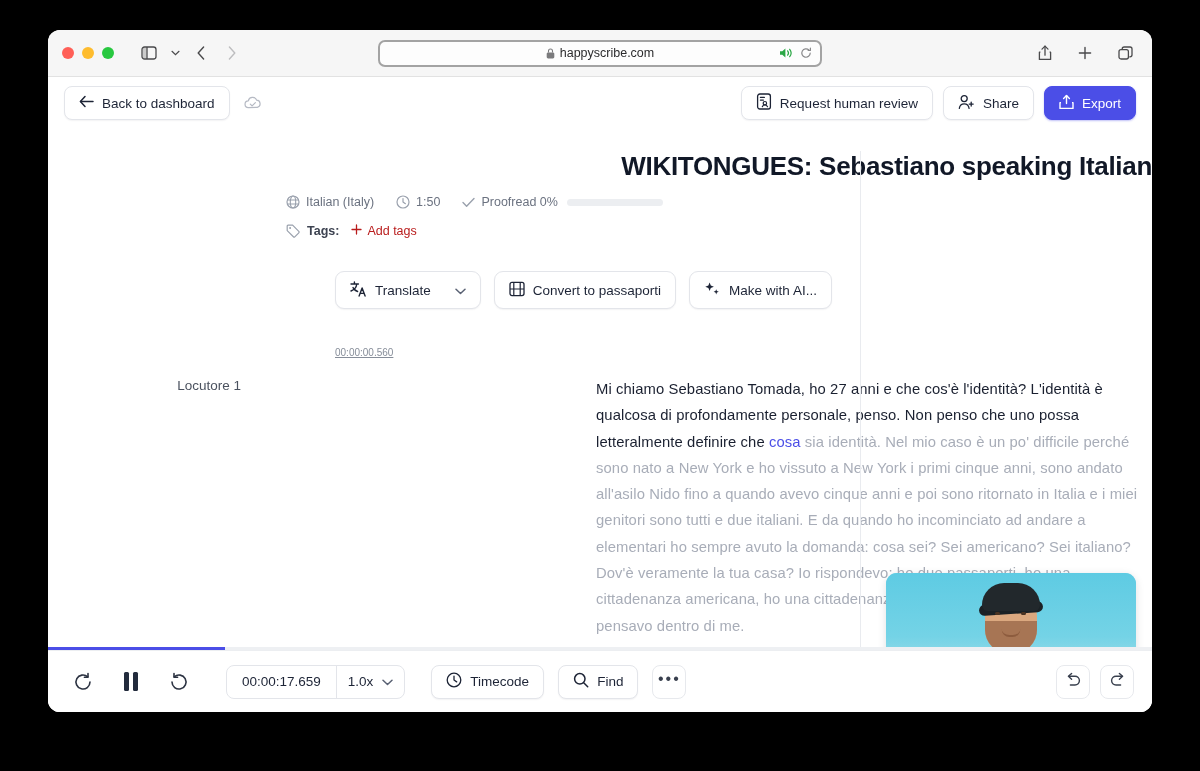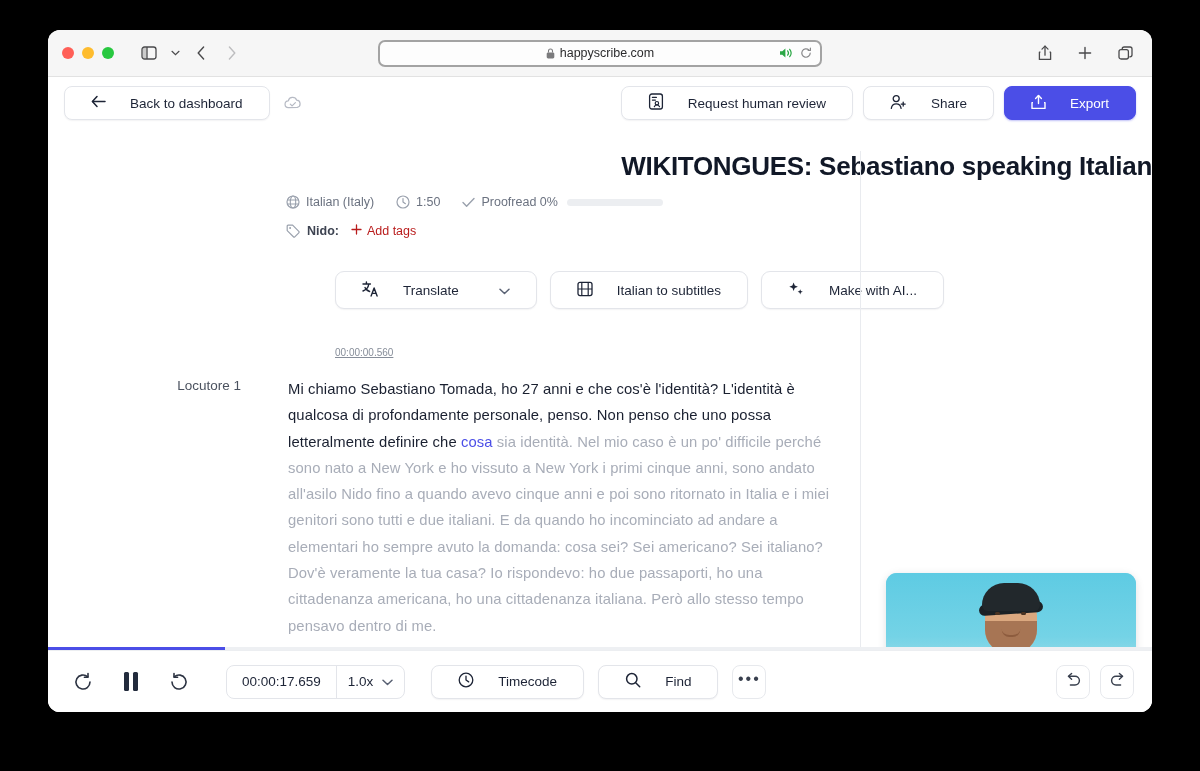--- a/index.html
+++ b/index.html
@@ -80,22 +80,22 @@
   }
 
   .appbar {
     height: 52px; flex: none;
     display: flex; align-items: center;
     padding: 0 16px;
     gap: 12px;
   }
 
   .btn {
-    display: inline-flex; align-items: center; gap: 24px;
-    height: 34px; padding: 0 26px;
+    display: inline-flex; align-items: center; gap: 8px;
+    height: 34px; padding: 0 14px;
     background: #fff;
     border: 1px solid #e3e5ea;
     border-radius: 8px;
     font-size: 13.5px; color: #1d2436;
     font-family: "Liberation Sans", sans-serif;
     white-space: nowrap;
     box-shadow: 0 1px 1.5px rgba(16,24,40,.05);
     cursor: pointer;
   }
   .btn svg { flex: none; }
@@ -150,21 +150,21 @@
   .actions .btn { height: 38px; border-radius: 9px; font-size: 13.5px; }
 
   .timestamp {
     margin: 38px 0 8px 287px;
     font-size: 10px; color: #868d99;
     font-family: "Liberation Sans", sans-serif;
     text-decoration: underline;
   }
 
   .segment {
-    display: flex; margin: 18px 16px 0 0; padding-left: 118px;
+    display: flex; margin: 18px 4px 0 0; padding-left: 118px; justify-content: space-between;
   }
   .speaker {
     width: 122px; flex: none;
     text-align: right; padding-right: 47px;
     font-size: 13.5px; color: #4b525f;
     padding-top: 2px;
   }
   .transcript {
     width: 552px; flex: none;
     font-size: 14.8px; line-height: 26.3px;
@@ -457,21 +457,21 @@
         </div>
 
         <div class="tags">
           <span class="tags-label">
             <span class="mi">
               <svg width="14" height="14" viewBox="0 0 14 14">
                   <path d="M1.2 6.6V2a.8.8 0 0 1 .8-.8h4.6l6.2 6.2a1 1 0 0 1 0 1.4l-4 4a1 1 0 0 1-1.4 0z" fill="none" stroke="currentColor" stroke-width="1.2" stroke-linejoin="round"></path>
                   <circle cx="4.1" cy="4.1" r="1" fill="currentColor"></circle>
                 </svg>
             </span>
-            <span>Nido:</span>
+            <span>Tags:</span>
           </span>
           <span class="add-tags">
             <span>
               <svg width="11" height="11" viewBox="0 0 11 11">
                   <path d="M5.5 1v9M1 5.5h9" fill="none" stroke="currentColor" stroke-width="1.3" stroke-linecap="round"></path>
                 </svg>
             </span>
             <span>Add tags</span>
           </span>
         </div>
@@ -493,21 +493,21 @@
             </span>
           </div>
 
           <div class="btn">
             <span>
               <svg width="16" height="16" viewBox="0 0 16 16">
                   <rect x="1" y="1.4" width="14" height="13.2" rx="2" fill="none" stroke="currentColor" stroke-width="1.3"></rect>
                   <path d="M4.8 1.4v13.2M11.2 1.4v13.2M1 8h14" fill="none" stroke="currentColor" stroke-width="1.2"></path>
                 </svg>
             </span>
-            <span>Italian to subtitles</span>
+            <span>Convert to passaporti</span>
           </div>
 
           <div class="btn">
             <span>
               <svg width="17" height="16" viewBox="0 0 17 16">
                   <path d="M5.6 1.4l1.2 3.1 3.1 1.2-3.1 1.2-1.2 3.1-1.2-3.1L1.3 5.7l3.1-1.2z" fill="currentColor"></path>
                   <path d="M12.2 8.2l.7 1.9 1.9.7-1.9.7-.7 1.9-.7-1.9-1.9-.7 1.9-.7z" fill="currentColor"></path>
                 </svg>
             </span>
             <span>Make with AI...</span>

